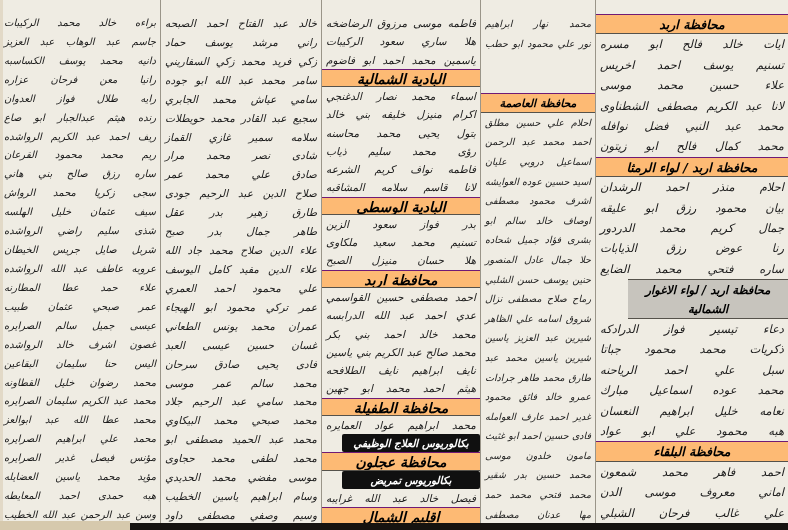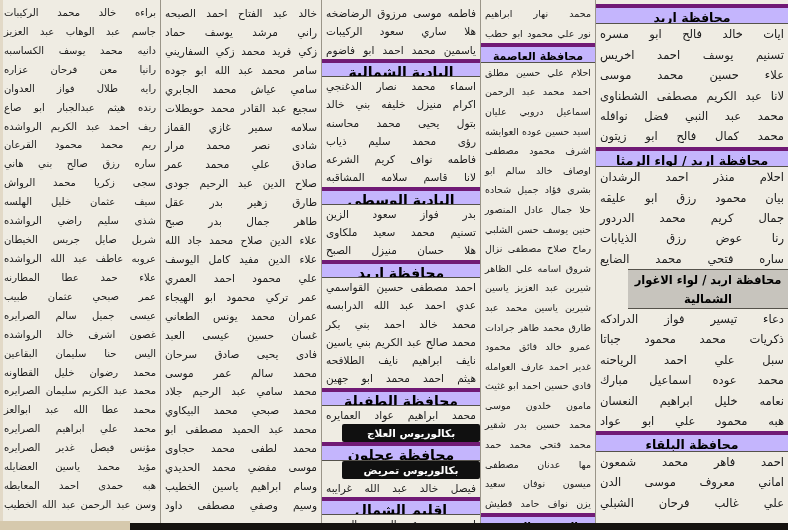--- a/index.html
+++ b/index.html
@@ -7,33 +7,33 @@
     position:relative;
     width:788px;height:530px;
     margin:0;
     background:#efece3;
     font-family:"DejaVu Sans",sans-serif;
     direction:rtl;
     overflow:hidden;
     color:#1b1b1b;
   }
   #cols{display:flex;flex-direction:row;width:788px;height:530px;}
-  .col{box-sizing:border-box;border-left:1px solid #9a9589;padding-top:4px;overflow:hidden;}
+  .col{box-sizing:border-box;border-left:1px solid #9a9589;padding-top:14px;overflow:hidden;font-style:italic;}
   .col:last-child{border-left:none;}
   .row{
     box-sizing:border-box;
     padding:0 4px;
     overflow:hidden;
     text-align:justify;
     text-align-last:justify;
     white-space:normal;
   }
   .h{
-    background:#c4b5fd;
-    border-top:4px solid #701a75;
+    background:#fdba74;
+    border-top:1px solid #701a75;
     border-bottom:1px solid #55524b;
     font-weight:bold;
     text-align:center;text-align-last:center;
     color:#000;
   }
   .hb{
     background:#101010;
     color:#ffffff;
     font-weight:bold;
     text-align:center;text-align-last:center;
@@ -49,21 +49,21 @@
     color:#000;
     margin-left:32px;
   }
   
   .c0{width:193px;font-size:11.5px;}
   .c0 .row{height:20.4px;line-height:20.4px;}
   .c0 .h{font-size:12.5px;}
   .c0 .h2{height:40px;line-height:19px;padding-top:1px;}
   .c1{width:115px;font-size:9.5px;}
   .c1 .row{height:19.6px;line-height:19.6px;}
-  .c1 .h{font-size:11px;}
+  .c1 .h{font-size:11px;margin-top:40px;}
   .c2{width:159px;font-size:10.5px;}
   .c2 .row{height:18.28px;line-height:18.28px;}
   .c2 .h{font-size:14px;}
   .c2 .hb{font-size:10.5px;}
   .c3{width:161px;font-size:10.5px;}
   .c3 .row{height:18.93px;line-height:18.93px;}
   .c4{width:160px;font-size:10px;}
   .c4 .row{height:18.93px;line-height:18.93px;}
   
   .scan-bar-black{position:absolute;left:130px;right:0;bottom:0;height:7px;background:#161310;}

